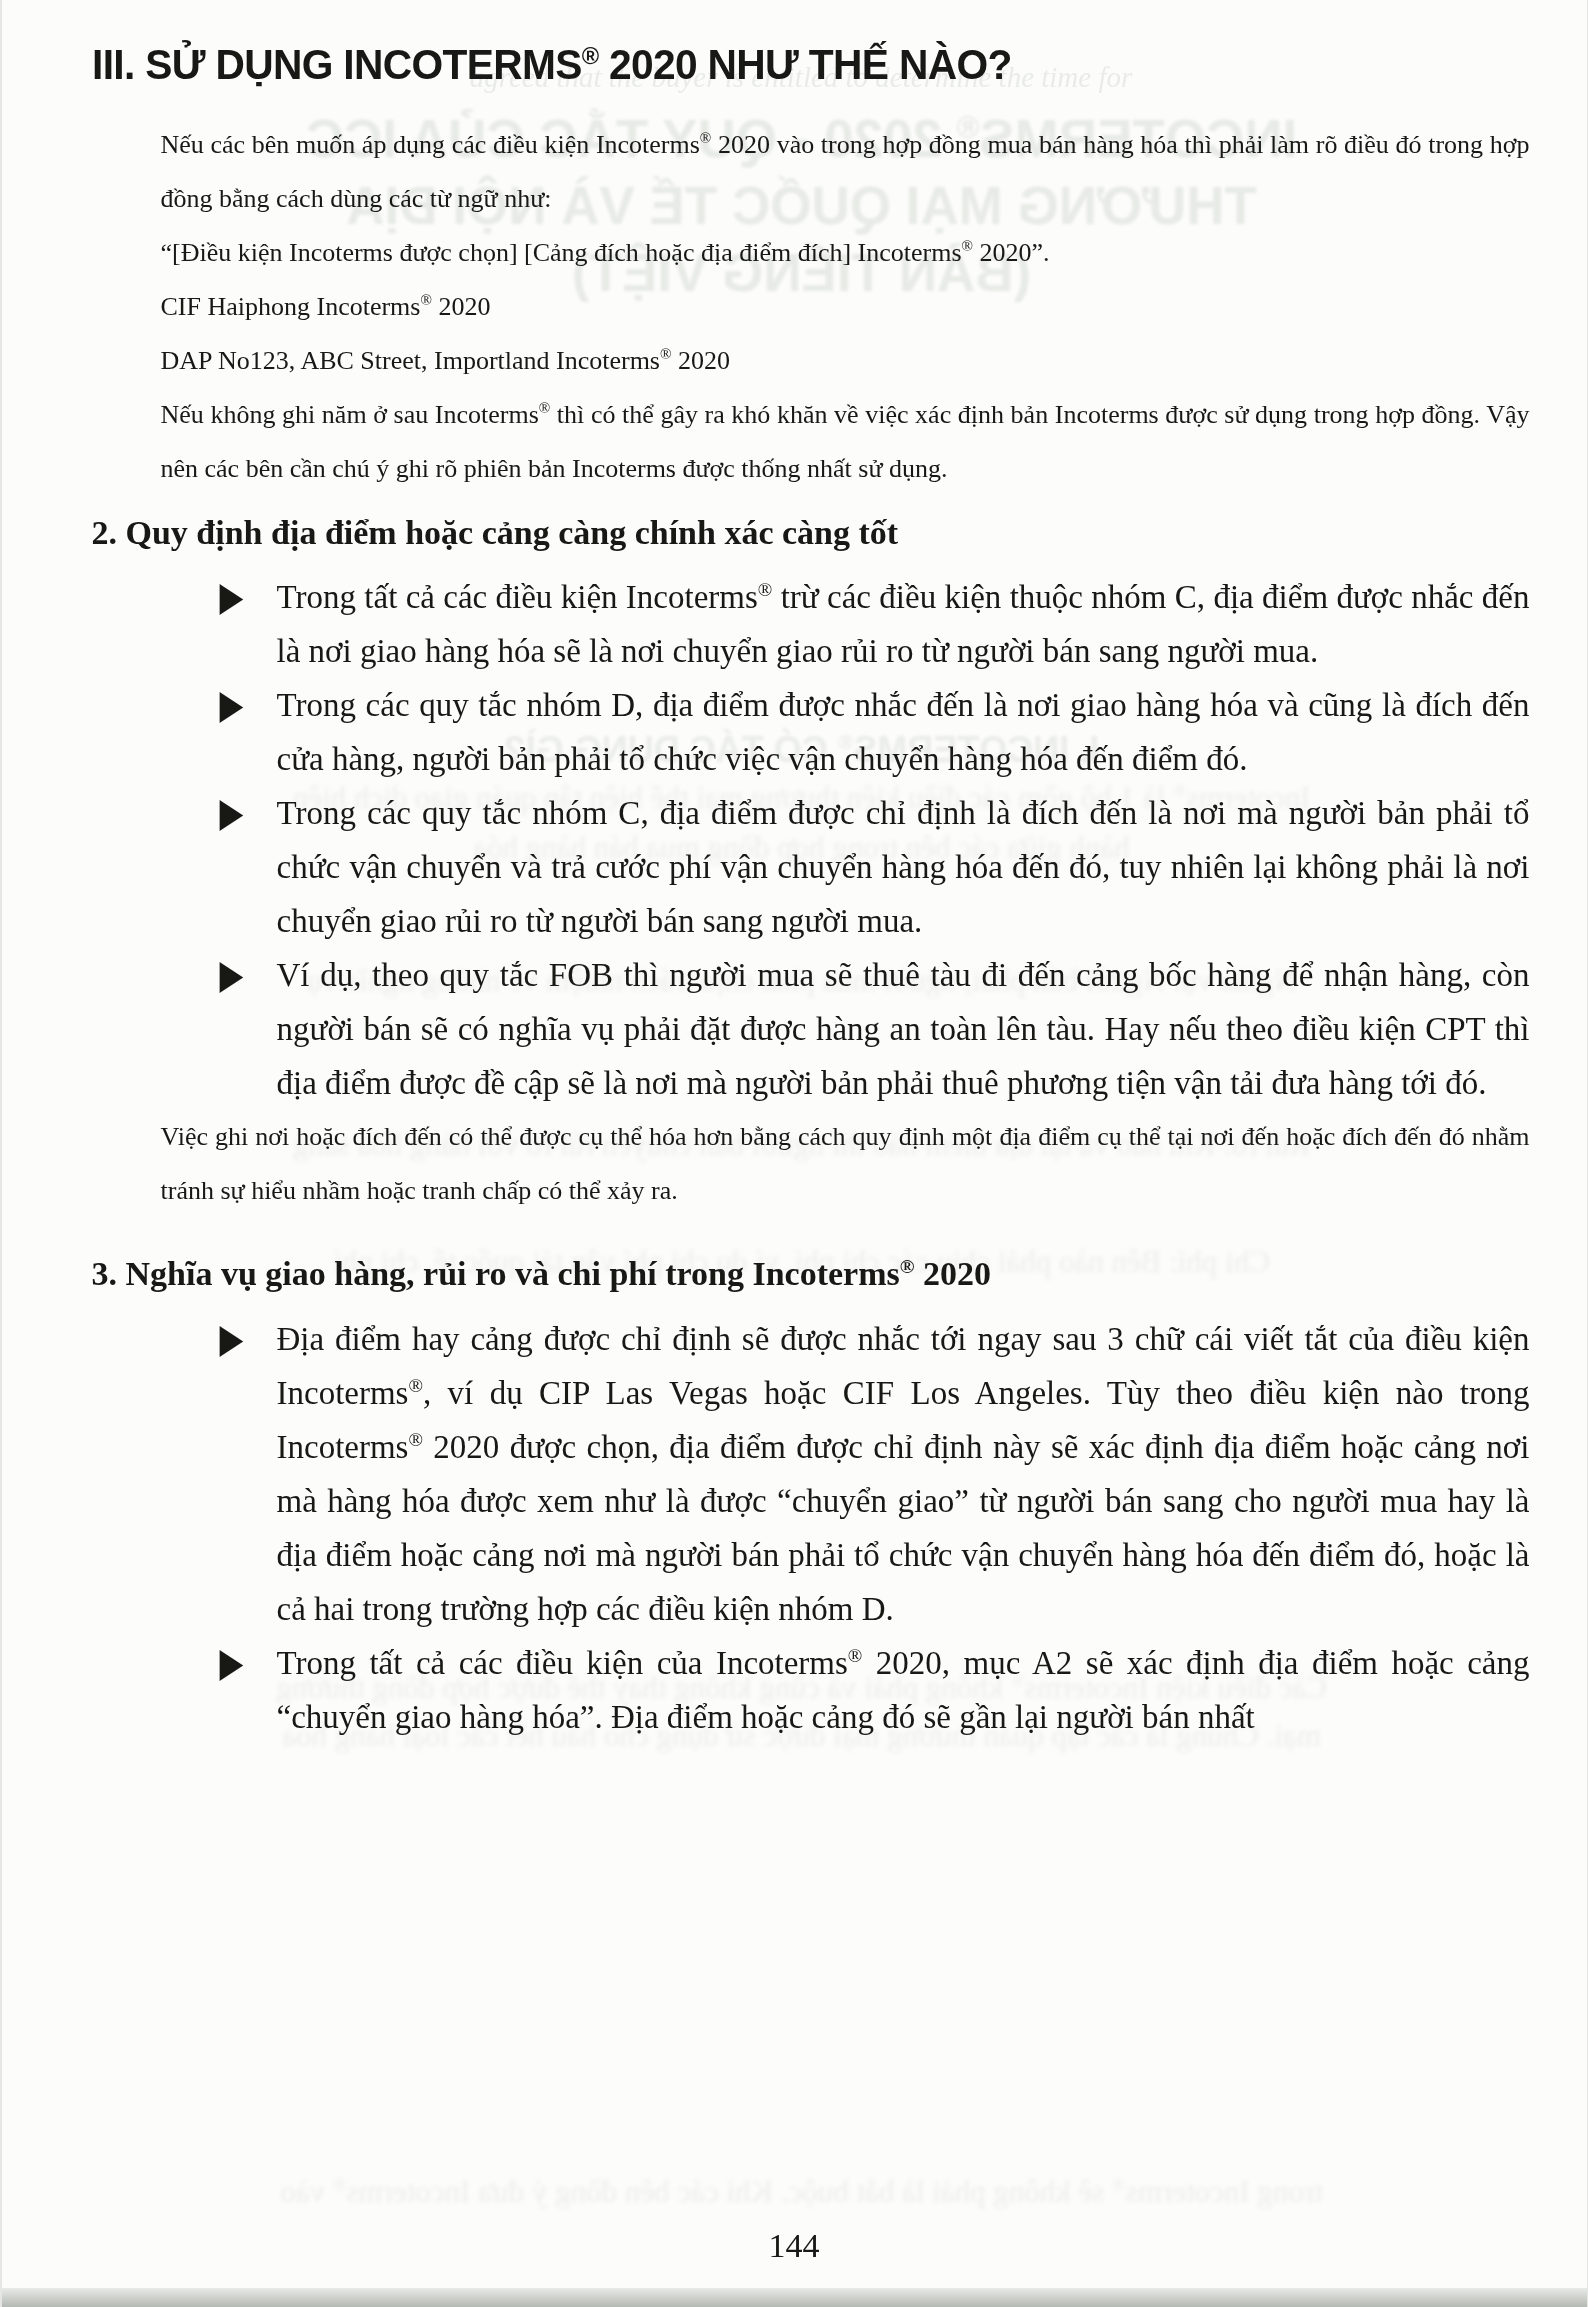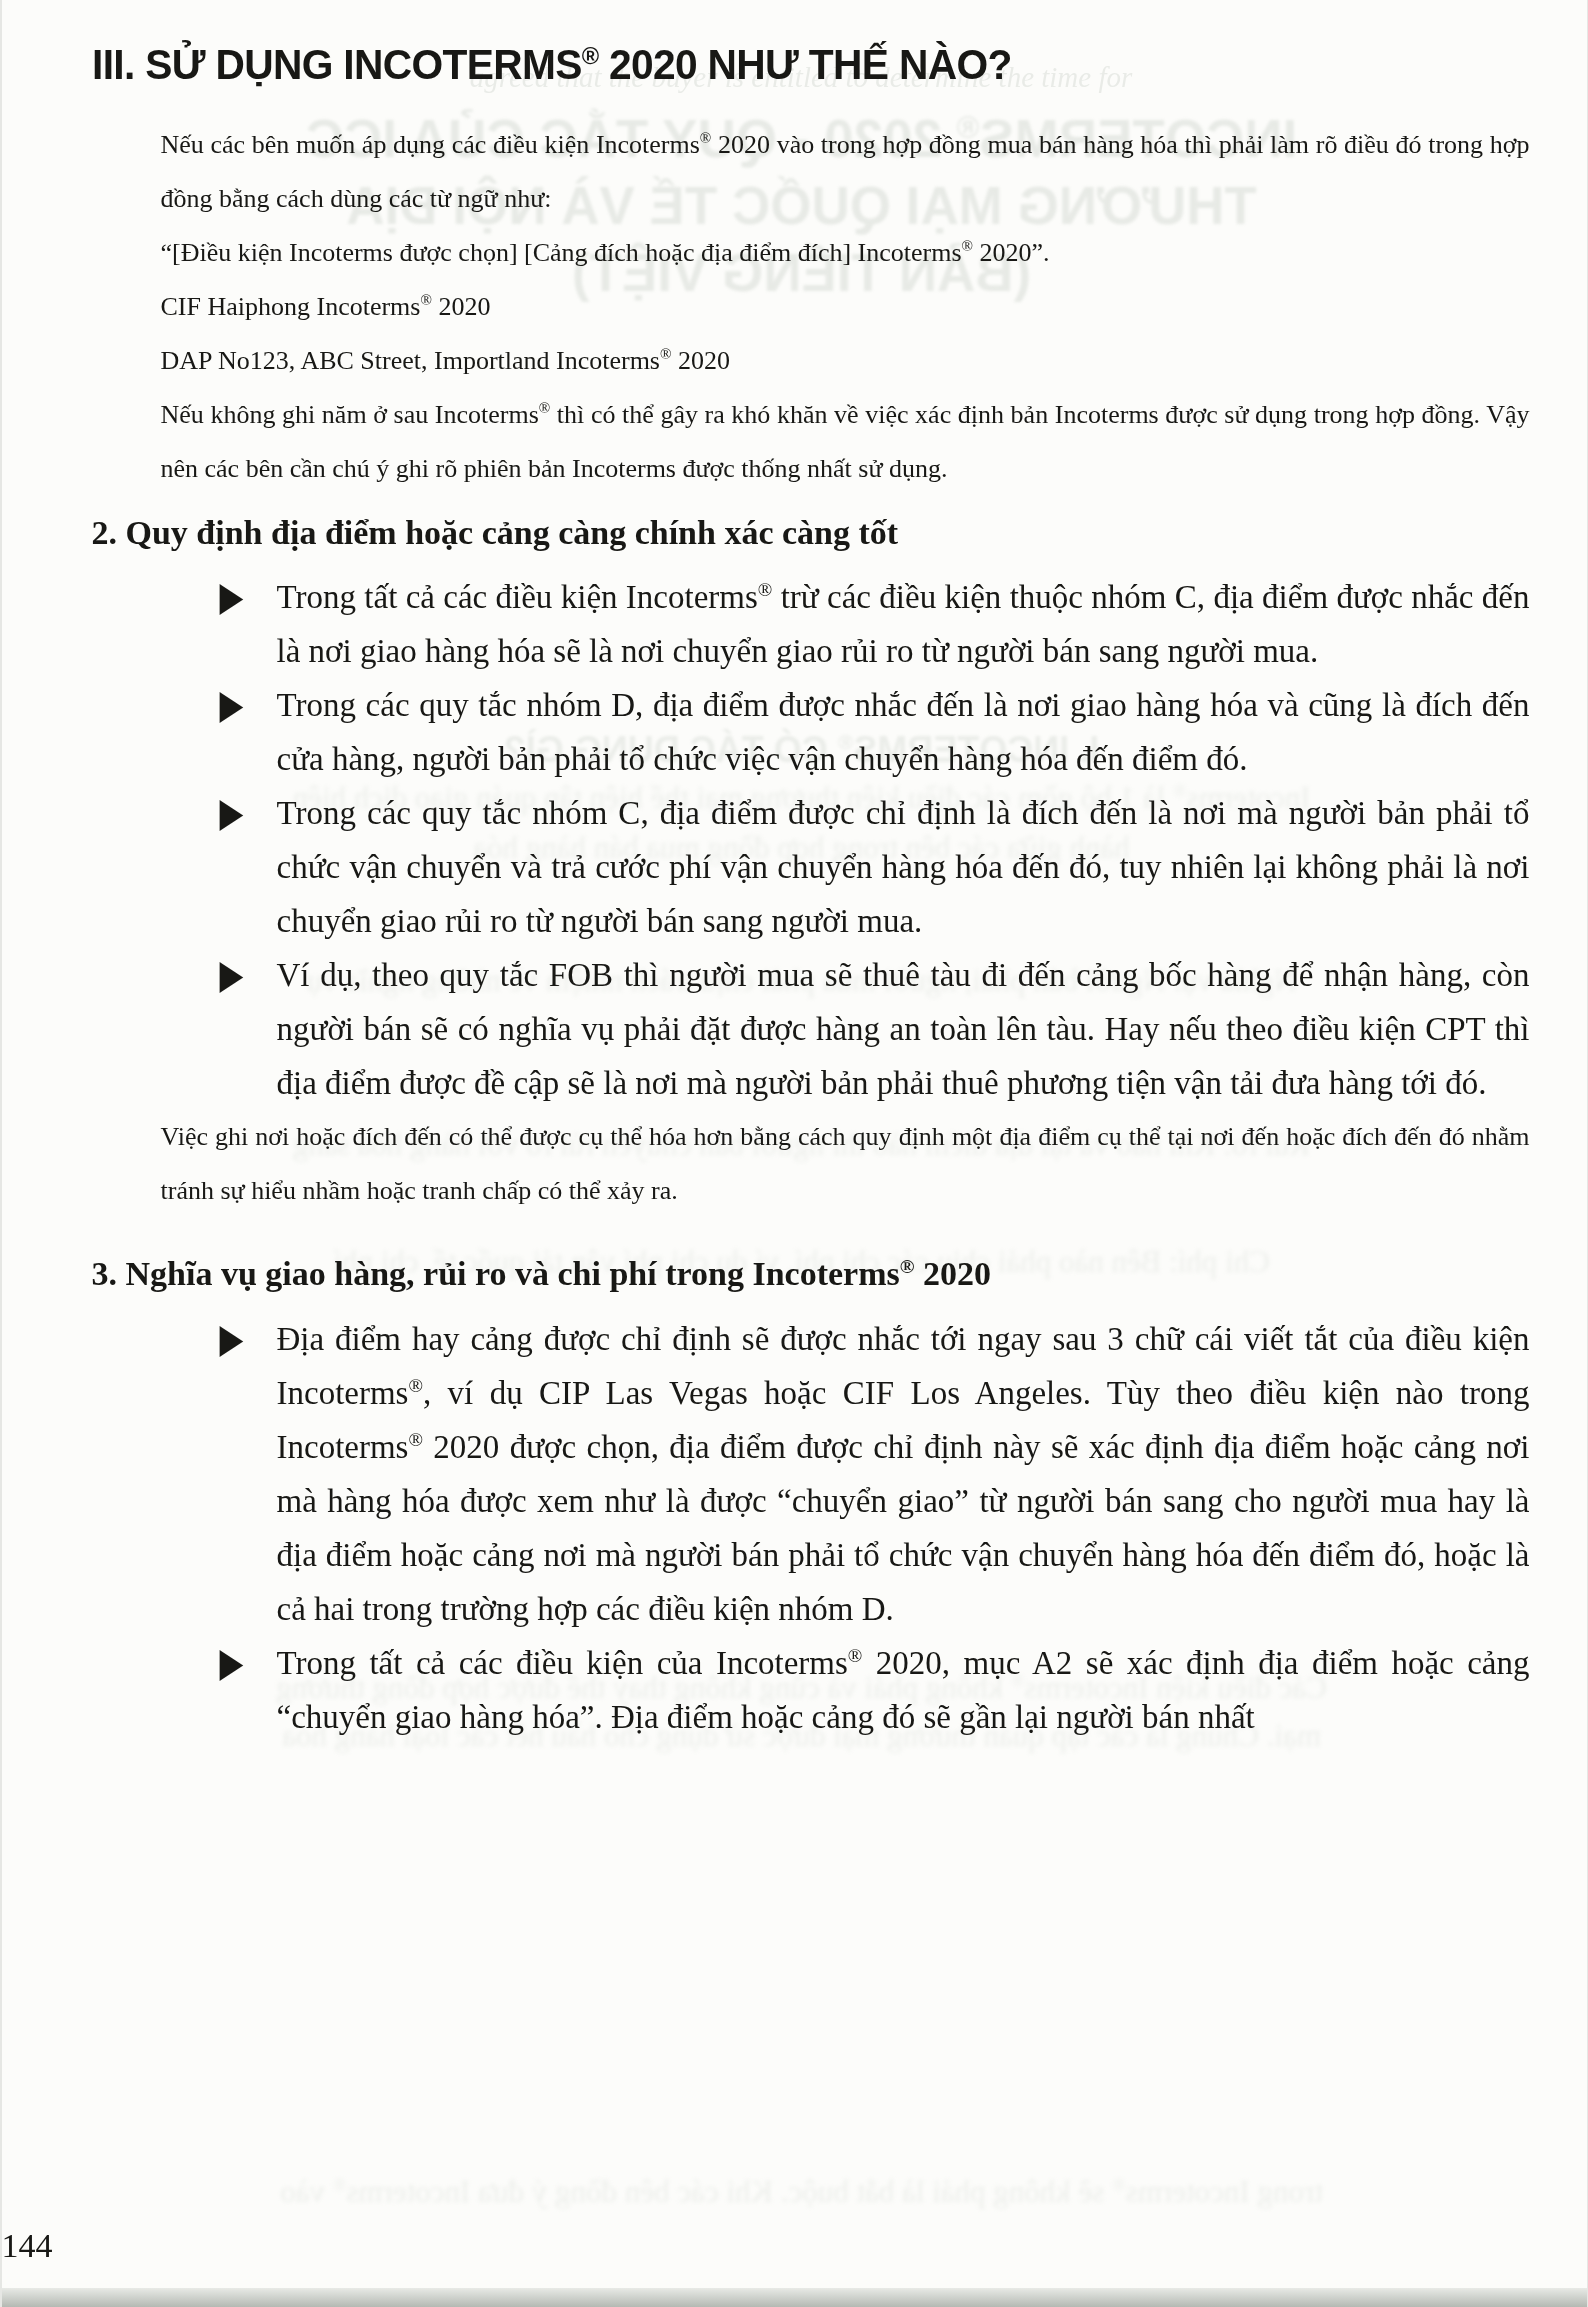--- a/index.html
+++ b/index.html
@@ -67,20 +67,21 @@
     flex:1;
     font-size:33px;
     line-height:54px;
     text-align:justify;
   }
   sup.reg { font-size:58%; line-height:0; vertical-align:super; }
   .page-number {
     position:absolute;
     left:0; right:0;
     bottom:42px;
+    text-align:center;
     font-size:34px;
   }
   .scan-edge {
     position:absolute;
     left:0; right:0; bottom:0;
     height:19px;
     background:linear-gradient(#e8eae6, #b4b9b3);
   }
 </style>
 </head>

